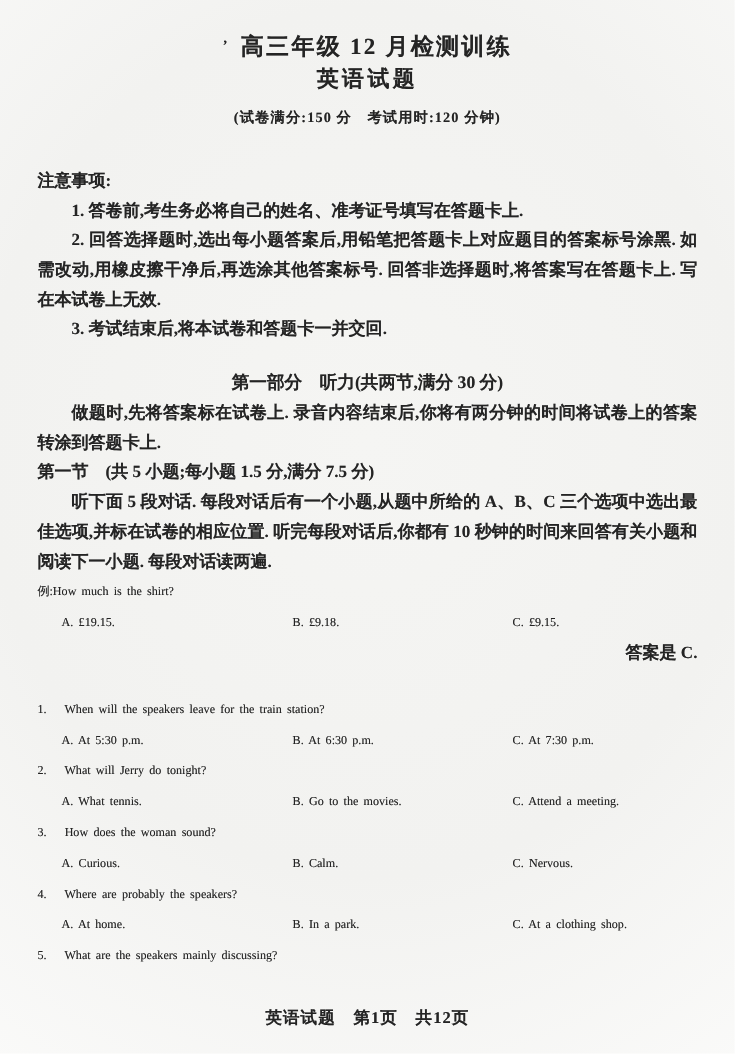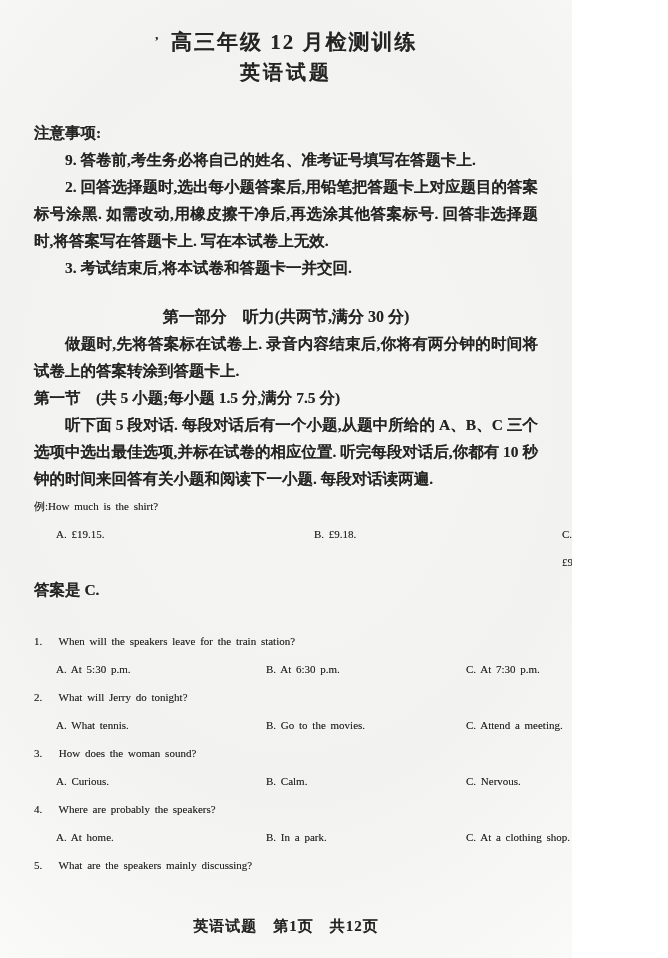--- a/index.html
+++ b/index.html
@@ -1,18 +1,18 @@
 <!DOCTYPE html>
 <html><head>
 <meta charset="utf-8">
 <style>
   html,body{margin:0;padding:0;background:#ffffff;}
   .page{
     position:relative;
-    width:572px;height:958px;
+    width:668px;height:958px;
     box-sizing:border-box;
     padding:26px 34px 15px 34px;
     background:radial-gradient(95% 75% at 50% 42%, #f5f5f3 0%, #f2f2f0 55%, #fbfbfa 100%);
     font-family:"Liberation Serif","DejaVu Serif",serif;
     color:#242424;
     text-shadow:0 0 .6px rgba(30,30,30,.45);
     overflow:hidden;
   }
   .center{text-align:center;}
   .title{font-size:21px;font-weight:bold;margin:0;line-height:30px;letter-spacing:2px;}
@@ -22,55 +22,56 @@
   .cn{font-size:15.5px;line-height:27px;font-weight:600;text-align:justify;margin:0;}
   .indent{text-indent:2em;}
   .notes-heading{margin-top:32px;font-weight:bold;}
   .part-heading{margin-top:22px;font-weight:bold;font-size:16px;text-align:center;}
   .section-heading{font-weight:bold;font-size:15.5px;text-align:left;}
   .en{font-size:11px;line-height:28px;font-weight:normal;word-spacing:2px;margin:0;}
   .q-block{margin-top:24px;}
   .q-num{display:inline-block;min-width:20px;}
   .opts{display:grid;grid-template-columns:210px 200px auto;margin-left:22px;}
   .opts .opt{white-space:nowrap;}
-  .example-opts{display:grid;grid-template-columns:210px 200px auto;margin-left:22px;gap:48px;}
+  .example-opts{display:grid;grid-template-columns:210px 200px auto;margin-left:22px;}
   .footer{
     position:absolute;left:0;right:0;top:914px;
     text-align:center;font-weight:bold;font-size:15px;line-height:24px;
     letter-spacing:1px;
   }
 </style>
 </head>
 <body>
 
 <div class="page">
 
   <h1 class="title center"><span class="title-mark">’</span><span>高三年级 12 月检测训练</span></h1>
 
   <h2 class="subtitle center">英语试题</h2>
 
+  <p class="meta center">(试卷满分:150 分　考试用时:120 分钟)</p>
 
   <p class="cn notes-heading">注意事项:</p>
-  <p class="cn indent">9. 答卷前,考生务必将自己的姓名、准考证号填写在答题卡上.</p>
+  <p class="cn indent">1. 答卷前,考生务必将自己的姓名、准考证号填写在答题卡上.</p>
   <p class="cn indent">2. 回答选择题时,选出每小题答案后,用铅笔把答题卡上对应题目的答案标号涂黑. 如需改动,用橡皮擦干净后,再选涂其他答案标号. 回答非选择题时,将答案写在答题卡上. 写在本试卷上无效.</p>
   <p class="cn indent">3. 考试结束后,将本试卷和答题卡一并交回.</p>
 
   <p class="cn part-heading">第一部分　听力(共两节,满分 30 分)</p>
   <p class="cn indent">做题时,先将答案标在试卷上. 录音内容结束后,你将有两分钟的时间将试卷上的答案转涂到答题卡上.</p>
 
   <p class="cn section-heading">第一节　(共 5 小题;每小题 1.5 分,满分 7.5 分)</p>
   <p class="cn indent">听下面 5 段对话. 每段对话后有一个小题,从题中所给的 A、B、C 三个选项中选出最佳选项,并标在试卷的相应位置. 听完每段对话后,你都有 10 秒钟的时间来回答有关小题和阅读下一小题. 每段对话读两遍.</p>
 
   <p class="en">例:How much is the shirt?</p>
   <div class="example-opts en">
     <span class="opt">A. £19.15.</span>
     <span class="opt">B. £9.18.</span>
     <span class="opt">C. £9.15.</span>
   </div>
-  <p class="cn" style="text-align:left">答案是 C.</p>
+  <p class="cn" style="text-align:right">答案是 C.</p>
 
   <div class="q-block">
     <p class="en"><span class="q-num">1.</span> <span>When will the speakers leave for the train station?</span></p>
     <div class="opts en">
       <span class="opt">A. At 5:30 p.m.</span>
       <span class="opt">B. At 6:30 p.m.</span>
       <span class="opt">C. At 7:30 p.m.</span>
     </div>
   </div>
 

